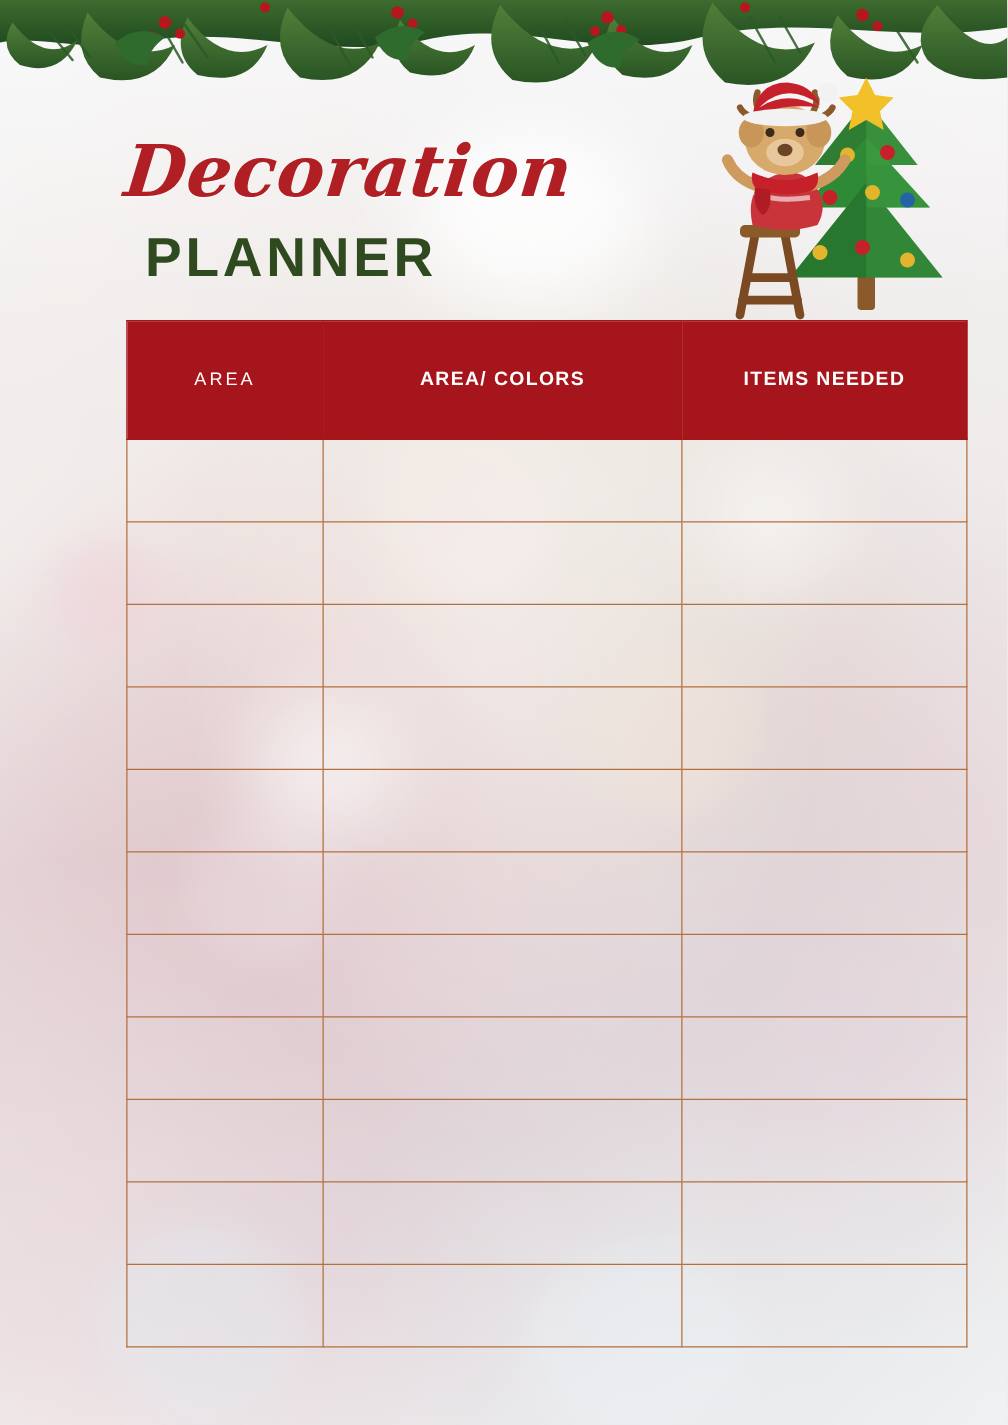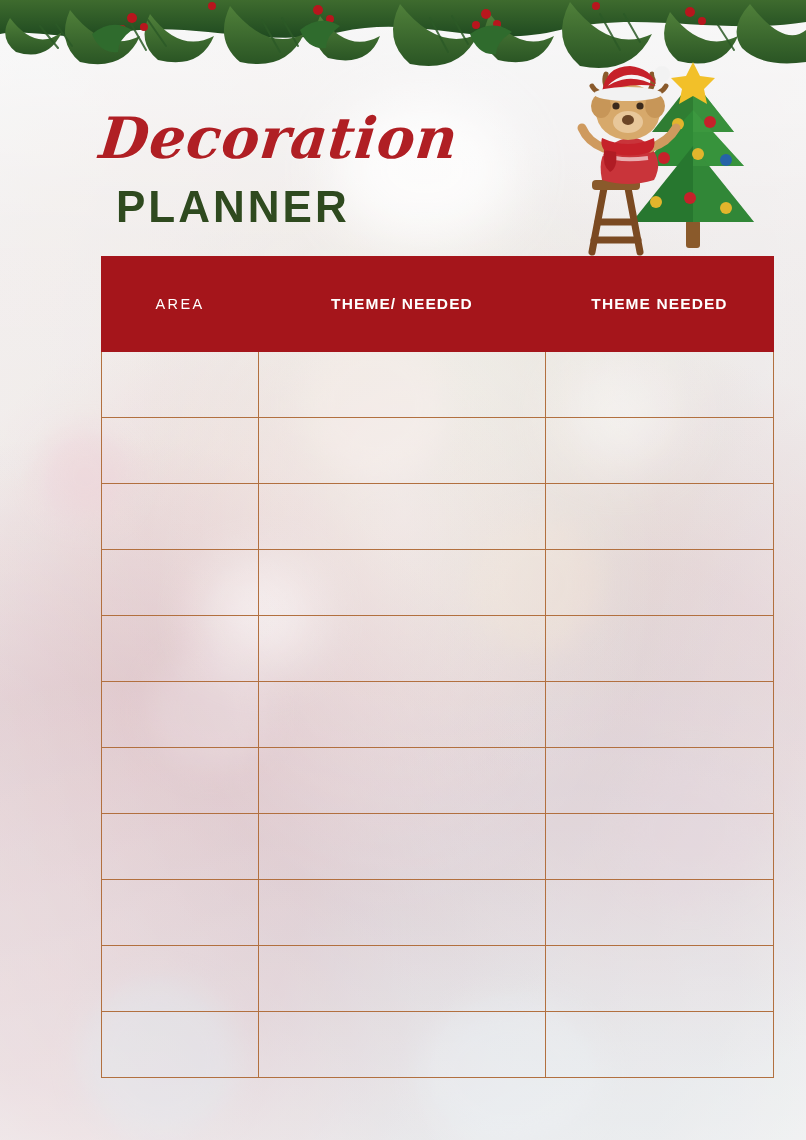--- a/index.html
+++ b/index.html
@@ -294,22 +294,22 @@
 
   <table class="planner-table">
     <colgroup>
       <col class="col-w1">
         <col class="col-w2">
         <col class="col-w3">
     </colgroup>
     <thead>
       <tr>
         <th class="col-area">AREA</th>
-        <th>THEME/ NEEDED</th>
-        <th>THEME NEEDED</th>
+        <th>AREA/ COLORS</th>
+        <th>ITEMS NEEDED</th>
       </tr>
     </thead>
     <tbody>
       <tr>
         <td><input class="cell-input" value="" style=""></td>
         <td><input class="cell-input" value="" style=""></td>
         <td><input class="cell-input" value="" style=""></td>
       </tr>
       <tr>
         <td><input class="cell-input" value="" style=""></td>

